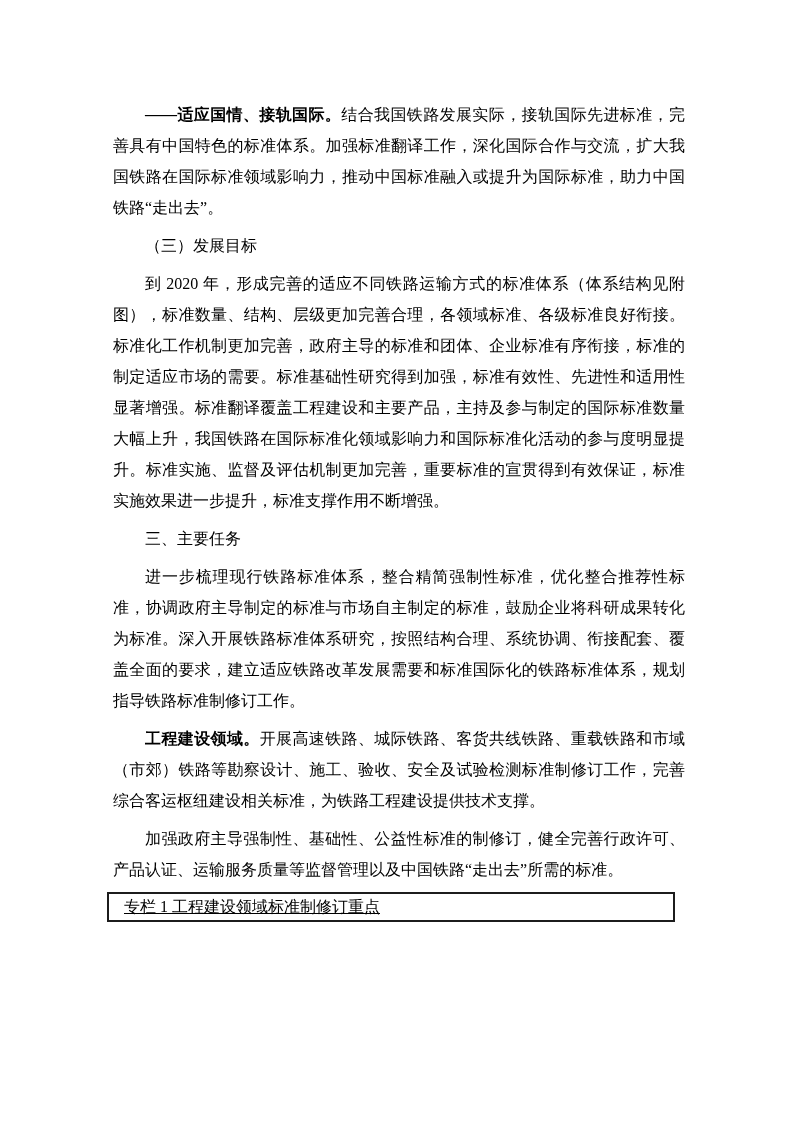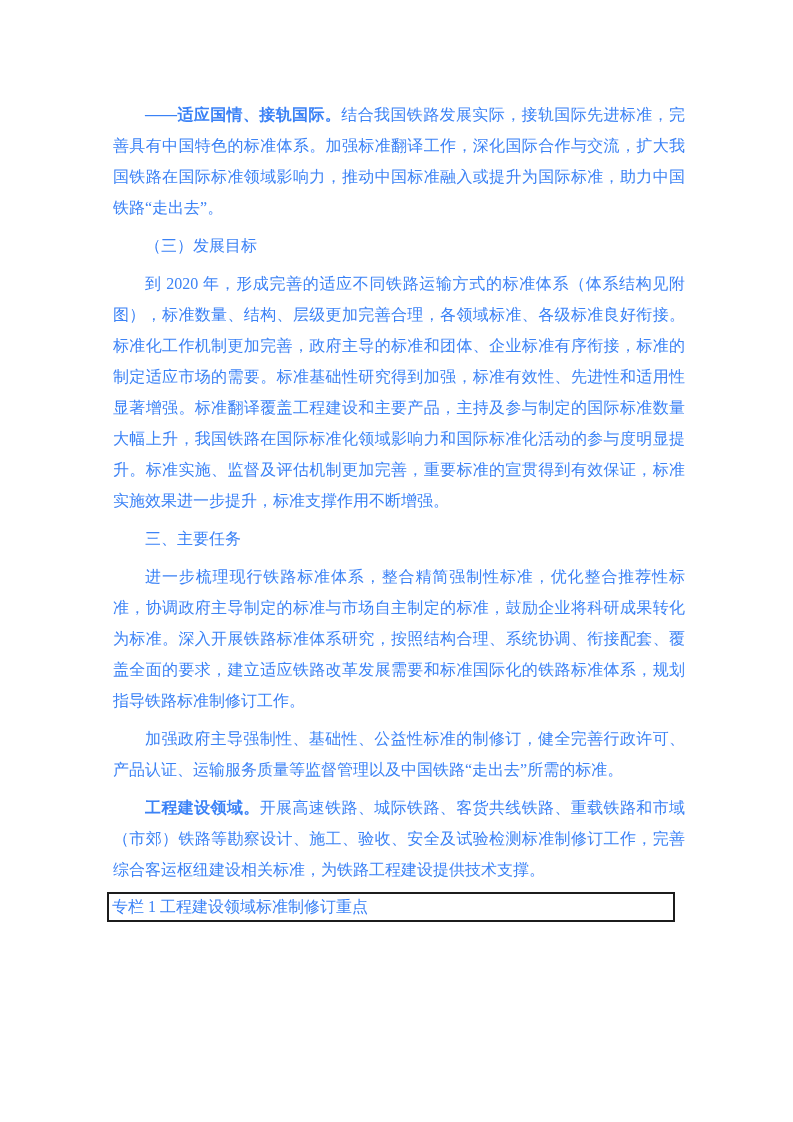--- a/index.html
+++ b/index.html
@@ -7,21 +7,21 @@
     padding: 0;
     background: #ffffff;
   }
   .page {
     position: relative;
     width: 793px;
     height: 984px;
     background: #ffffff;
     overflow: hidden;
     font-family: "Liberation Serif", "DejaVu Serif", serif;
-    color: #3b82f6;
+    color: #000000;
   }
   .content {
     position: absolute;
     left: 113px;
     top: 99px;
     width: 572px;
     font-size: 16px;
     line-height: 31px;
     text-align: justify;
     text-justify: inter-character;
@@ -39,44 +39,45 @@
     font-weight: normal;
   }
   .callout {
     box-sizing: border-box;
     width: 568px;
     margin-left: -6px;
     margin-top: 0;
     height: 30px;
     border: 2px solid #1c1c1c;
     line-height: 26px;
-    padding-left: 3px;
+    padding-left: 15px;
     text-align: left;
     white-space: nowrap;
     overflow: hidden;
+    text-decoration: underline;
   }
 </style>
 </head>
 <body>
 
 <div class="page">
   <div class="content">
 
     <p class="para"><span class="lead">——适应国情、接轨国际。</span><span>结合我国铁路发展实际，接轨国际先进标准，完善具有中国特色的标准体系。加强标准翻译工作，深化国际合作与交流，扩大我国铁路在国际标准领域影响力，推动中国标准融入或提升为国际标准，助力中国铁路“走出去”。</span></p>
 
     <p class="heading">（三）发展目标</p>
 
     <p class="para"><span>到 2020 年，形成完善的适应不同铁路运输方式的标准体系（体系结构见附图），标准数量、结构、层级更加完善合理，各领域标准、各级标准良好衔接。标准化工作机制更加完善，政府主导的标准和团体、企业标准有序衔接，标准的制定适应市场的需要。标准基础性研究得到加强，标准有效性、先进性和适用性显著增强。标准翻译覆盖工程建设和主要产品，主持及参与制定的国际标准数量大幅上升，我国铁路在国际标准化领域影响力和国际标准化活动的参与度明显提升。标准实施、监督及评估机制更加完善，重要标准的宣贯得到有效保证，标准实施效果进一步提升，标准支撑作用不断增强。</span></p>
 
     <p class="heading">三、主要任务</p>
 
 
     <p class="para"><span>进一步梳理现行铁路标准体系，整合精简强制性标准，优化整合推荐性标准，协调政府主导制定的标准与市场自主制定的标准，鼓励企业将科研成果转化为标准。深入开展铁路标准体系研究，按照结构合理、系统协调、衔接配套、覆盖全面的要求，建立适应铁路改革发展需要和标准国际化的铁路标准体系，规划指导铁路标准制修订工作。</span></p>
 
 
+    <p class="para"><span class="lead">工程建设领域。</span><span>开展高速铁路、城际铁路、客货共线铁路、重载铁路和市域（市郊）铁路等勘察设计、施工、验收、安全及试验检测标准制修订工作，完善综合客运枢纽建设相关标准，为铁路工程建设提供技术支撑。</span></p>
+
     <p class="para"><span>加强政府主导强制性、基础性、公益性标准的制修订，健全完善行政许可、产品认证、运输服务质量等监督管理以及中国铁路“走出去”所需的标准。</span></p>
-
-    <p class="para"><span class="lead">工程建设领域。</span><span>开展高速铁路、城际铁路、客货共线铁路、重载铁路和市域（市郊）铁路等勘察设计、施工、验收、安全及试验检测标准制修订工作，完善综合客运枢纽建设相关标准，为铁路工程建设提供技术支撑。</span></p>
 
     <div class="callout"><span>专栏 1 工程建设领域标准制修订重点</span></div>
 
   </div>
 </div>
 
 </body></html>

